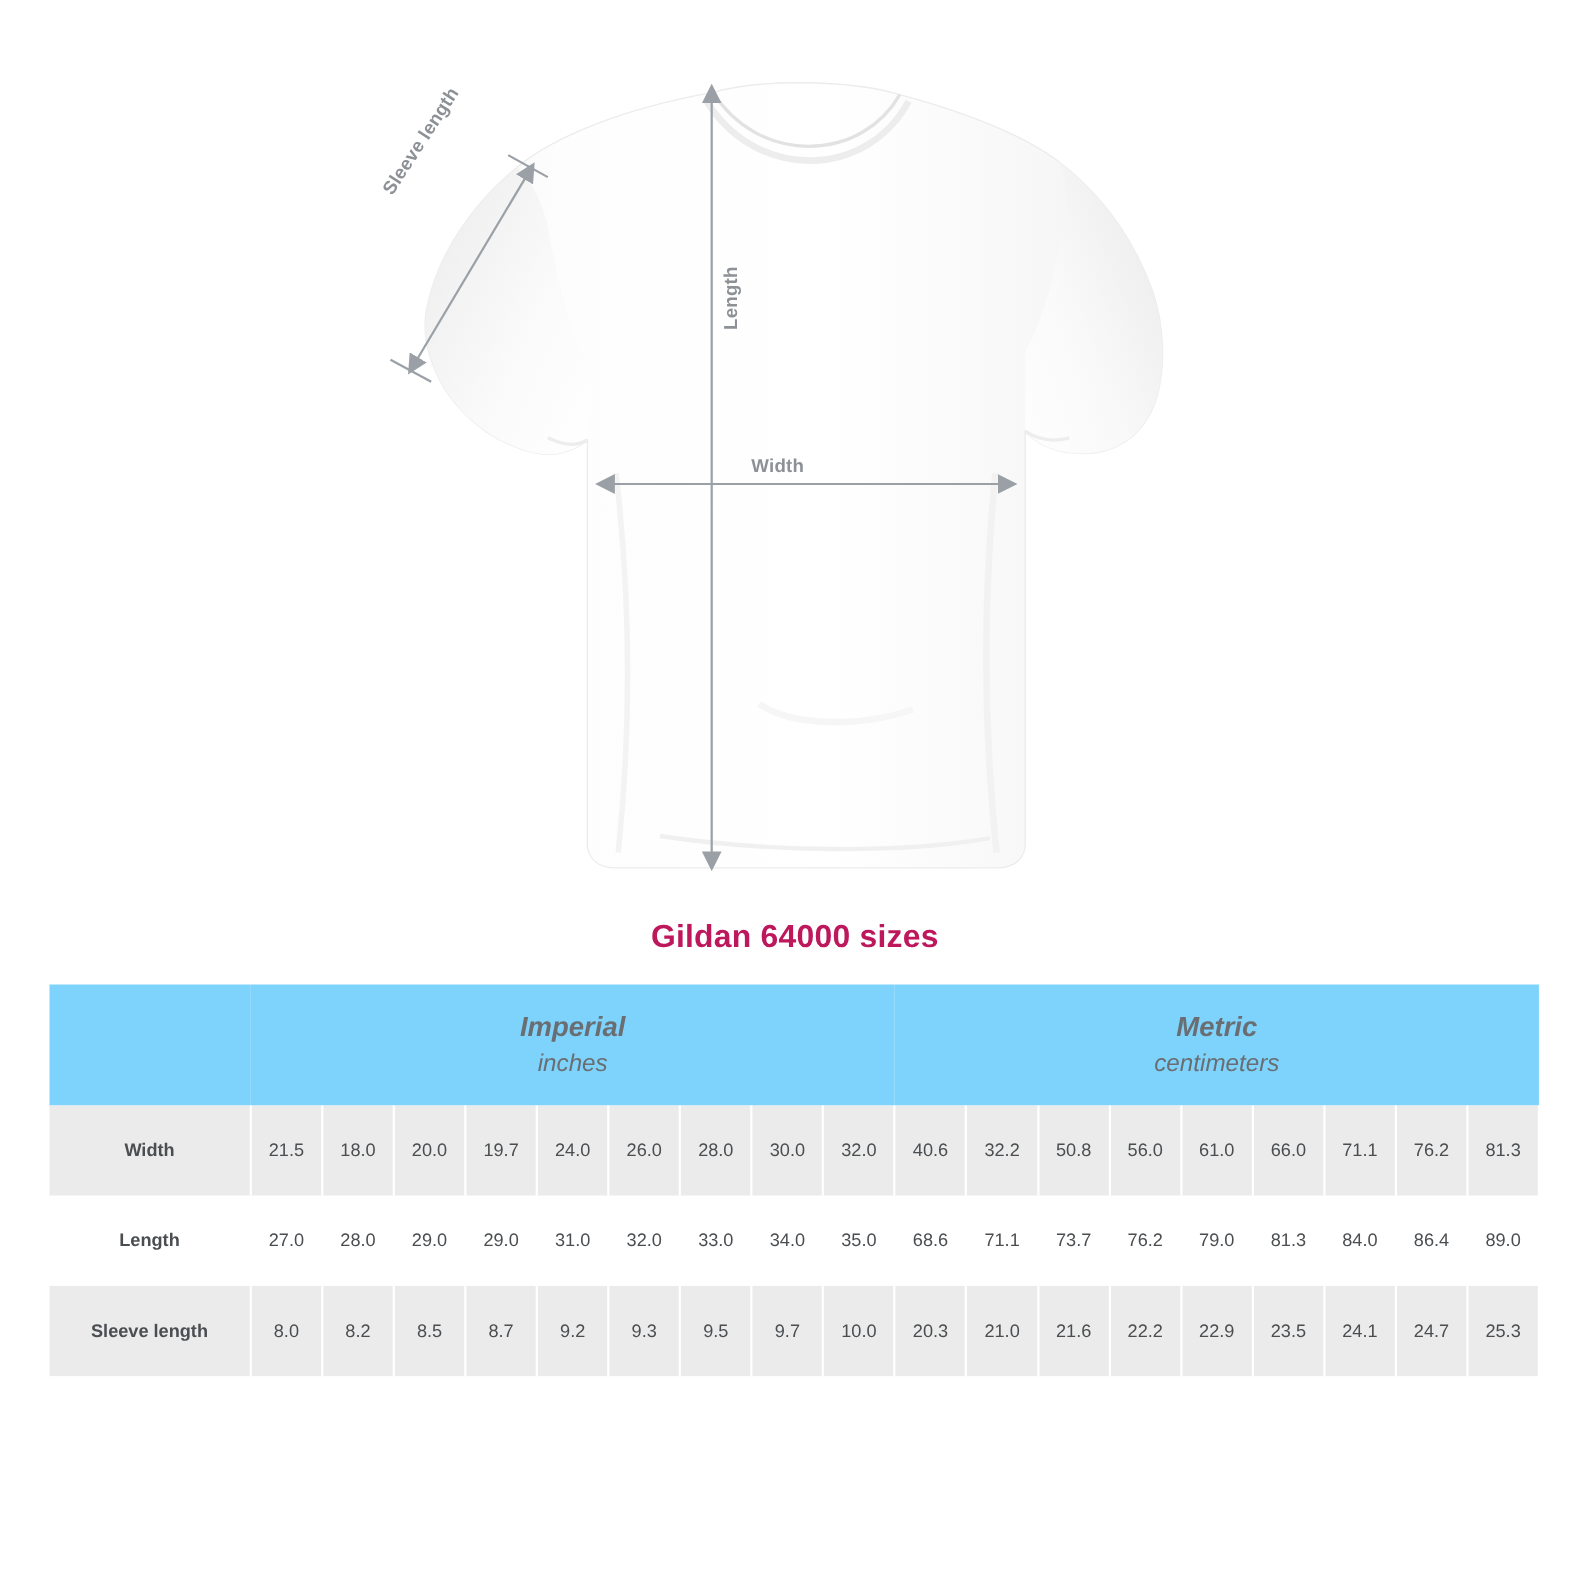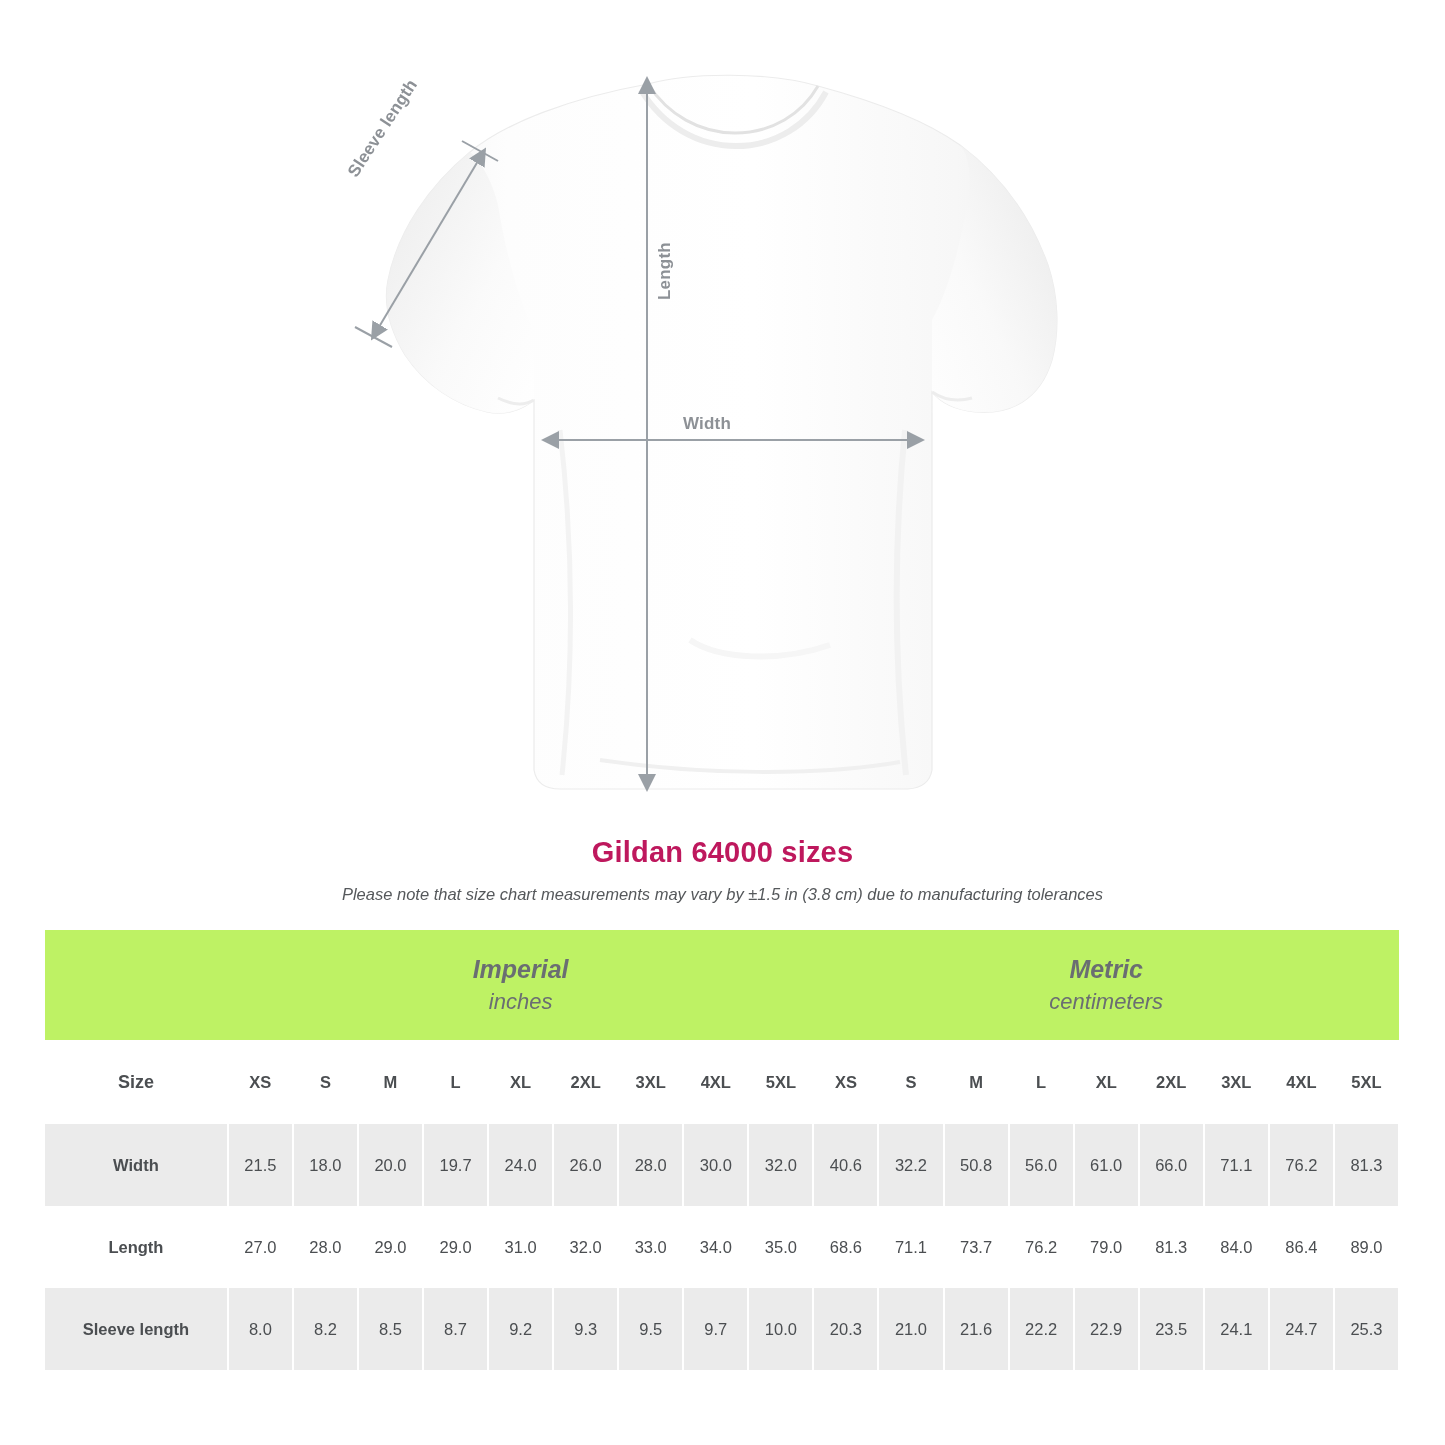--- a/index.html
+++ b/index.html
@@ -84,21 +84,21 @@
   }
   table.size-table td, table.size-table th {
     text-align: center;
     font-size: 16.5px;
     color: #4b4e51;
     padding: 0;
     border: none;
   }
   .unit-header-row td {
     height: 110px;
-    background: #bef264;
+    background: #7dd3fc;
     vertical-align: middle;
   }
   .unit-name {
     font-size: 25px;
     font-style: italic;
     font-weight: bold;
     color: #6a6e72;
     line-height: 1.15;
   }
   .unit-sub {
@@ -226,21 +226,20 @@
     </g>
   </svg>
 
   <div class="dim-label label-sleeve">Sleeve length</div>
   <div class="dim-label label-length">Length</div>
   <div class="dim-label label-width">Width</div>
 </div>
 
 <div class="title-block">
   <h1 class="chart-title">Gildan 64000 sizes</h1>
-  <div class="chart-note">Please note that size chart measurements may vary by ±1.5 in (3.8 cm) due to manufacturing tolerances</div>
 </div>
 
 <div class="table-wrap">
   <table class="size-table">
     <colgroup>
       <col style="width:13.5%">
       <col span="18" style="width:4.805%">
     </colgroup>
     <tbody>
       <tr class="unit-header-row">
@@ -248,41 +247,20 @@
         <td colspan="9">
           <div class="unit-name">Imperial</div>
           <div class="unit-sub">inches</div>
         </td>
         <td colspan="9">
           <div class="unit-name">Metric</div>
           <div class="unit-sub">centimeters</div>
         </td>
       </tr>
 
-      <tr class="size-row">
-        <td class="rowhead">Size</td>
-        <td class="val">XS</td>
-        <td class="val">S</td>
-        <td class="val">M</td>
-        <td class="val">L</td>
-        <td class="val">XL</td>
-        <td class="val">2XL</td>
-        <td class="val">3XL</td>
-        <td class="val">4XL</td>
-        <td class="val">5XL</td>
-        <td class="val">XS</td>
-        <td class="val">S</td>
-        <td class="val">M</td>
-        <td class="val">L</td>
-        <td class="val">XL</td>
-        <td class="val">2XL</td>
-        <td class="val">3XL</td>
-        <td class="val">4XL</td>
-        <td class="val">5XL</td>
-      </tr>
 
       <tr class="data-row shaded">
         <td class="rowhead">Width</td>
         <td class="val">21.5</td>
         <td class="val">18.0</td>
         <td class="val">20.0</td>
         <td class="val">19.7</td>
         <td class="val">24.0</td>
         <td class="val">26.0</td>
         <td class="val">28.0</td>

